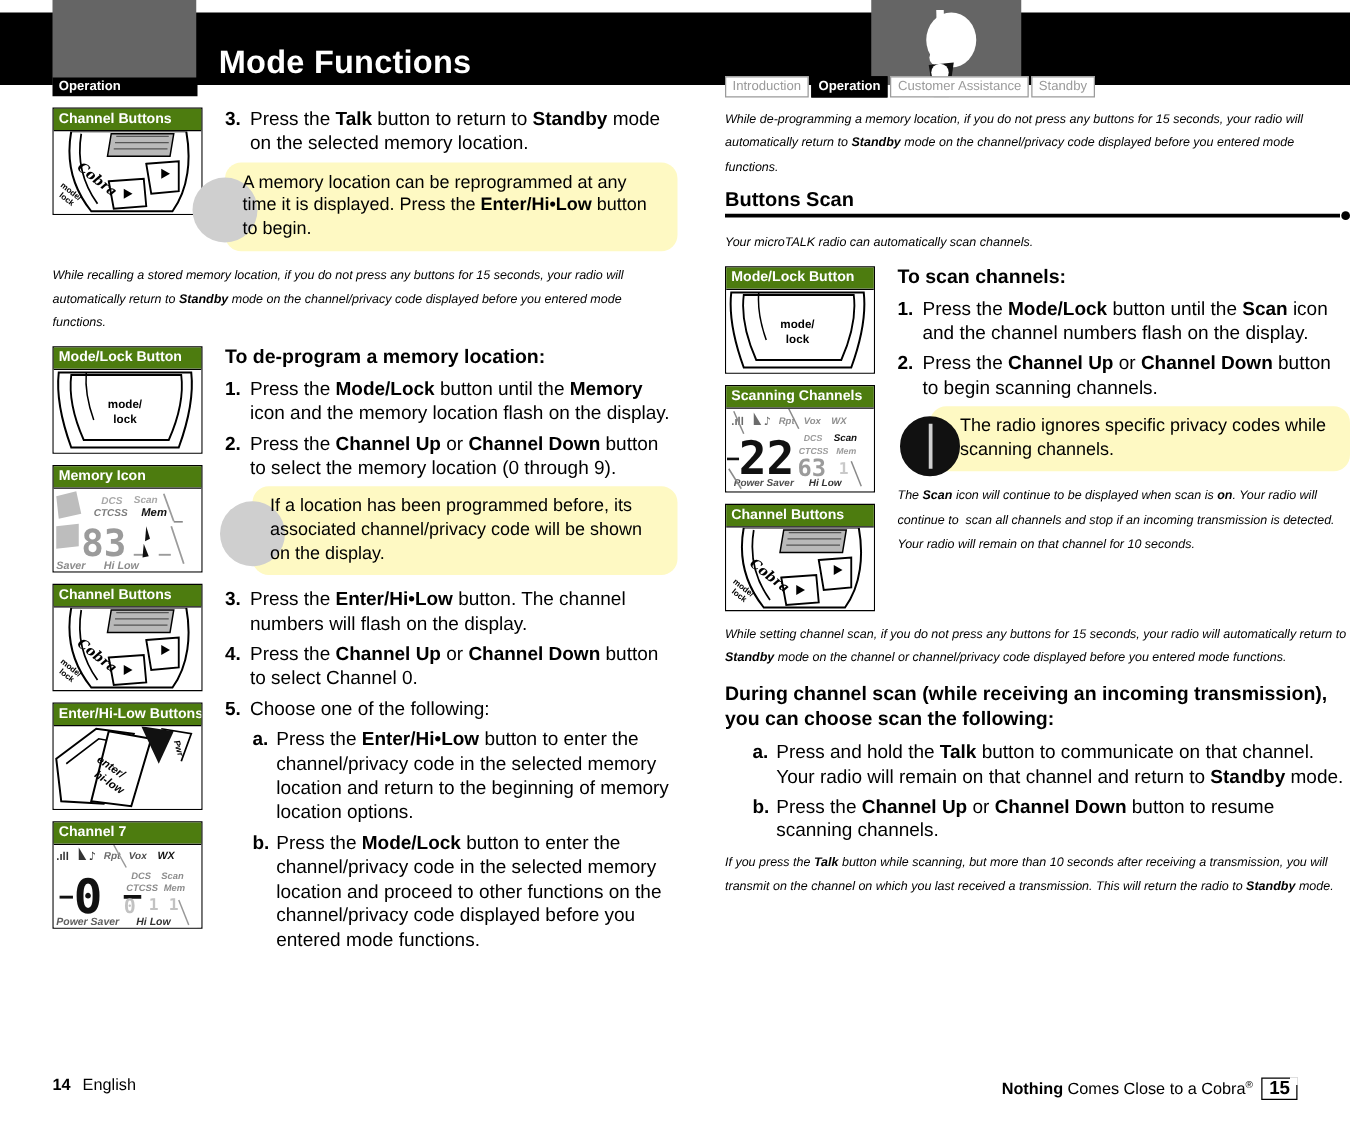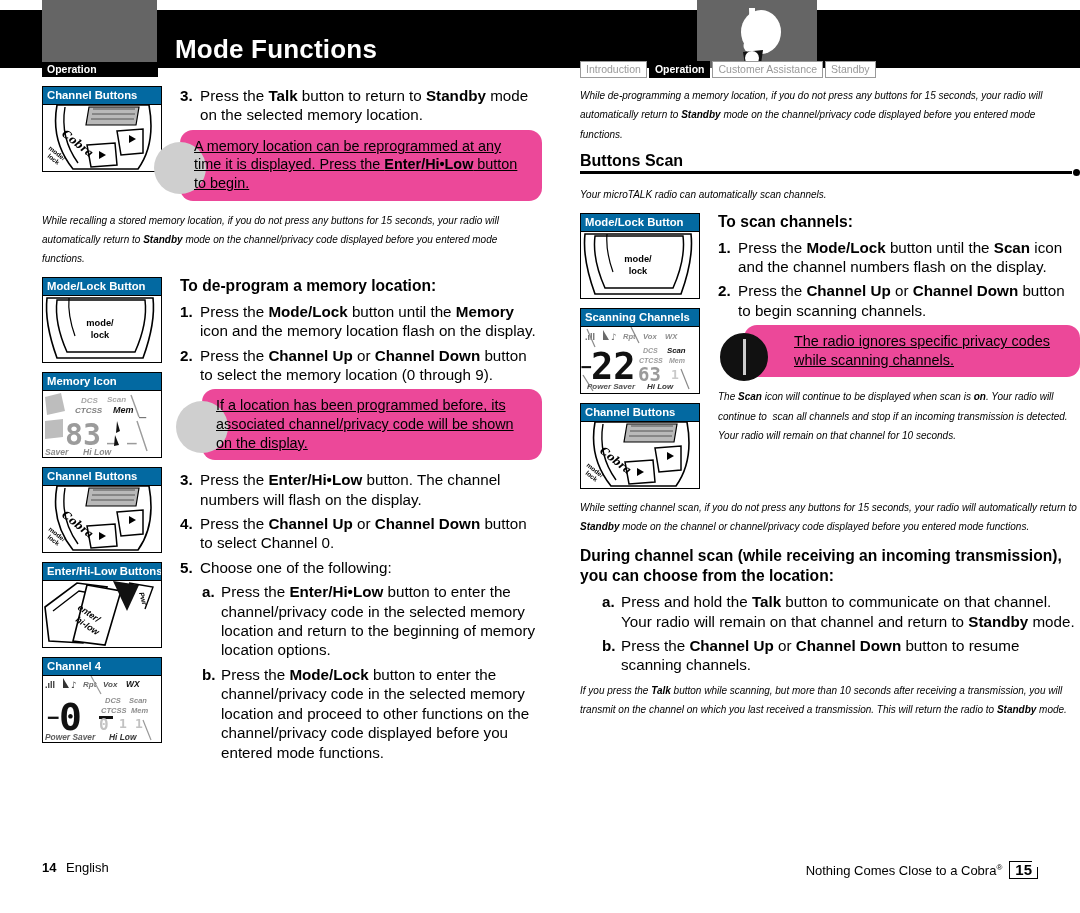--- a/index.html
+++ b/index.html
@@ -40,41 +40,41 @@
   .step .num{font-weight:bold;width:20px;flex:0 0 20px;}
   .step .txt{flex:1;}
   .sub{display:flex;margin:0 0 5px 0;font-size:15.2px;line-height:19.4px;padding-left:22px;}
   .sub .num{font-weight:bold;width:19px;flex:0 0 19px;}
   
   .row{display:flex;align-items:flex-start;}
   .figcol{width:122px;flex:0 0 122px;}
   .txtcol{flex:1;padding-left:16px;}
   
   .fig{width:118px;margin-bottom:9px;border:1.3px solid #000;background:#fff;}
-  .fig .cap{background:#0369a1;color:#fff;font-size:11.3px;font-weight:bold;line-height:15px;
+  .fig .cap{background:#4d7c0f;color:#fff;font-size:11.3px;font-weight:bold;line-height:15px;
       padding:1px 4px;white-space:nowrap;overflow:hidden;}
   .fig .art{height:66px;position:relative;overflow:hidden;background:#fff;border-top:1.3px solid #000;}
   
   .callout{position:relative;margin:4px 0 10px 0;}
-  .cal-bub{background:#ec4899;border-radius:13px;padding:7px 12px 8px 14px;font-size:14.4px;line-height:18.6px;text-decoration:underline;}
+  .cal-bub{background:#fef9c3;border-radius:13px;padding:7px 12px 8px 14px;font-size:14.4px;line-height:18.6px;}
   .cal-knob{position:absolute;left:-26px;top:12px;width:52px;height:52px;border-radius:50%;background:#cfcfcf;}
   .cal-icon{position:absolute;left:-24px;top:8px;width:48px;height:48px;border-radius:50%;
      background:#111;border:2.5px solid #111;box-sizing:border-box;}
   .cal-icon:after{content:"";position:absolute;left:50%;top:4px;width:3px;height:calc(100% - 8px);
      margin-left:-1.5px;background:#cfcfcf;}
   .cal-icon:before{content:"";position:absolute;left:4px;top:4px;width:17px;height:35px;
      border-radius:18px 0 0 18px;background:#fff;opacity:0;}
   .cal-inner{position:relative;z-index:2;}
-  .pad-icon{padding-left:50px;}
+  .pad-icon{padding-left:24px;}
   
   .footer{position:absolute;left:0;top:858px;width:1080px;height:26px;}
   .f-left{position:absolute;left:42px;top:0;font-size:13px;line-height:20px;}
   .f-left .pg{font-weight:bold;font-size:13px;}
   .f-right{position:absolute;right:42px;top:0;font-size:13px;line-height:20px;white-space:nowrap;}
-  .f-right .nb{font-weight:normal;}
+  .f-right .nb{font-weight:bold;}
   .pagebox{display:inline-block;border:1.4px solid #000;padding:1px 5px 1px 5px;font-size:15px;
      font-weight:bold;margin-left:7px;position:relative;line-height:14px;}
   .pagebox:after{content:"";position:absolute;right:-1px;top:-1px;border-width:0 0 6px 6px;
      border-style:solid;border-color:transparent transparent #fff #fff;}
   sup.reg{font-size:8px;vertical-align:super;}
 </style>
 </head>
 <body>
 
 <div class="hdr">
@@ -219,21 +219,21 @@
             <path d="M70 0 L96 4 L84 30 Z" fill="#111"></path>
             <path d="M86 2 L110 6 L102 28" fill="none" stroke="#000" stroke-width="1.4"></path>
             <text x="34" y="28" font-family="Liberation Sans, sans-serif" font-size="9" font-weight="bold" font-style="italic" transform="rotate(34 34 28)">enter/</text>
             <text x="32" y="40" font-family="Liberation Sans, sans-serif" font-size="9" font-weight="bold" font-style="italic" transform="rotate(34 32 40)">hi-low</text>
             <text x="96" y="12" font-family="Liberation Sans, sans-serif" font-size="7" font-weight="bold" font-style="italic" transform="rotate(74 96 12)">Pwr</text>
           </svg>
         </div>
       </div>
 
       <div class="fig">
-        <div class="cap">Channel 4</div>
+        <div class="cap">Channel 7</div>
         <div class="art">
           <svg width="115" height="66" viewBox="0 0 115 66">
             <rect x="0" y="0" width="115" height="66" fill="#fff"></rect>
             <text x="2" y="12" font-family="Liberation Sans, sans-serif" font-size="9" font-weight="bold" fill="#333">.ıll</text>
             <path d="M20 2 L26 12 L20 12 Z" fill="#333"></path>
             <text x="28" y="12" font-family="DejaVu Sans, sans-serif" font-size="9" fill="#333">♪</text>
             <text x="40" y="11" font-family="Liberation Sans, sans-serif" font-size="8" font-weight="bold" fill="#6d6d6d" font-style="italic">Rpt</text>
             <text x="60" y="11" font-family="Liberation Sans, sans-serif" font-size="8" font-weight="bold" fill="#4d4d4d" font-style="italic">Vox</text>
             <text x="83" y="11" font-family="Liberation Sans, sans-serif" font-size="8.5" font-weight="bold" fill="#111" font-style="italic">WX</text>
             <text x="62" y="27" font-family="Liberation Sans, sans-serif" font-size="7.5" font-weight="bold" fill="#8d8d8d" font-style="italic">DCS</text>
@@ -397,21 +397,21 @@
           <div class="cal-inner">The radio ignores specific privacy codes while scanning channels.</div>
         </div>
       </div>
 
       <p class="body">The <b>Scan</b> icon will continue to be displayed when scan is <b>on</b>. Your radio will continue to&nbsp; scan all channels and stop if an incoming transmission is detected. Your radio will remain on that channel for 10 seconds.</p>
     </div>
   </div>
 
   <p class="body" style="">While setting channel scan, if you do not press any buttons for 15 seconds, your radio will automatically return to <b>Standby</b> mode on the channel or channel/privacy code displayed before you entered mode functions.</p>
 
-  <div class="h2" style="margin-top:10px;line-height:19.4px;">During channel scan (while receiving an incoming transmission), you can choose from the location:</div>
+  <div class="h2" style="margin-top:10px;line-height:19.4px;">During channel scan (while receiving an incoming transmission), you can choose scan the following:</div>
 
   <div class="sub">
     <div class="num">a.</div>
     <div class="txt">Press and hold the <b>Talk</b> button to communicate on that channel. Your radio will remain on that channel and return to <b>Standby</b> mode.</div>
   </div>
   <div class="sub">
     <div class="num">b.</div>
     <div class="txt">Press the <b>Channel Up</b> or <b>Channel Down</b> button to resume scanning channels.</div>
   </div>
 

